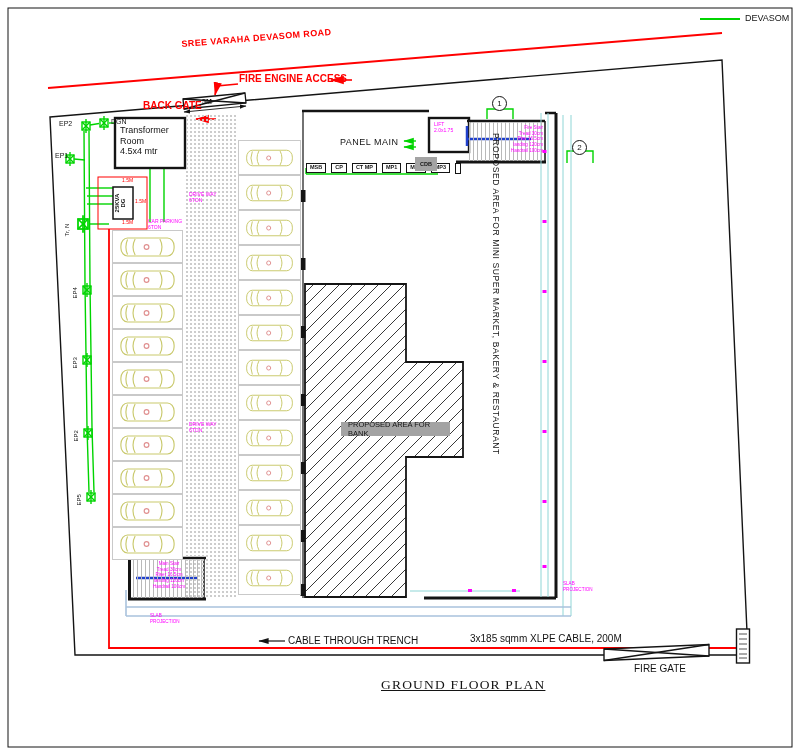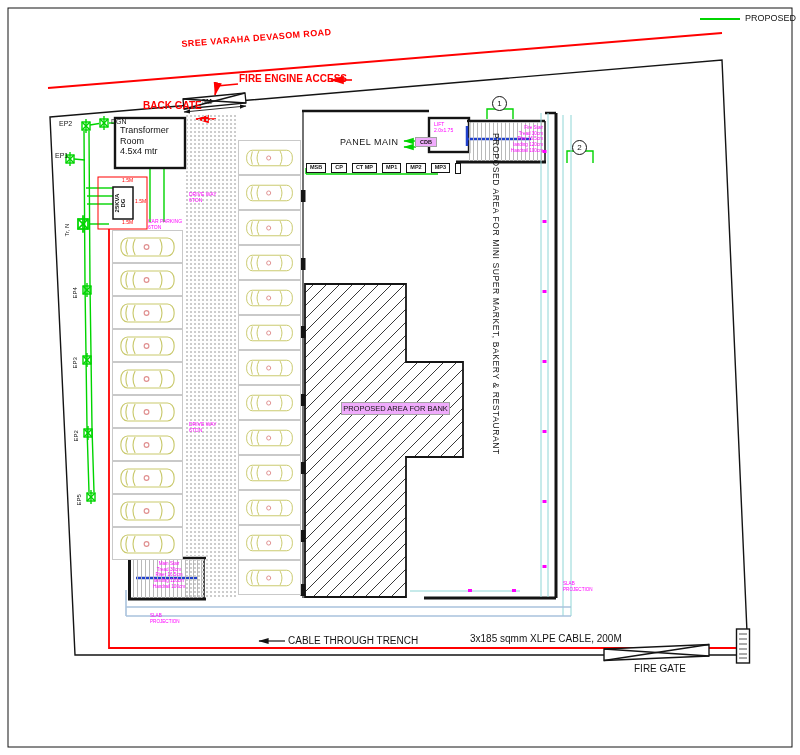--- a/index.html
+++ b/index.html
@@ -11,22 +11,22 @@
   .b{font-weight:bold;}
   .f9{font-size:9px;}
   .f8{font-size:10px;}
   .f7{font-size:7px;}
   .f6{font-size:6px;}
   .f5{font-size:5px;}
   .f45{font-size:4.6px;line-height:1.25;}
   .rot{transform:rotate(-90deg);transform-origin:center;}
   .roadname{transform:rotate(-4.6deg);transform-origin:left top;letter-spacing:.4px;}
   .vtext{writing-mode:vertical-rl;letter-spacing:.6px;font-size:8.5px;}
-  .box{position:absolute;border:1px solid #a3a3a3;background:#f0abfc;display:flex;
-       align-items:center;justify-content:center;box-sizing:border-box;}
+  .box{position:absolute;border:7px solid #a3a3a3;background:#a3a3a3;display:flex;
+       align-items:center;justify-content:center;box-sizing:border-box;margin-top:20px;}
   .stall{position:absolute;border:1px solid var(--gray);display:flex;align-items:center;
          justify-content:center;box-sizing:border-box;background:#fff;}
   .car{stroke:var(--car);fill:none;stroke-width:1.2;}
   .car .hub{stroke:#e09090;}
   .dots{position:absolute;background-image:radial-gradient(var(--gray) .7px,transparent .8px);
         background-size:4px 4px;}
   .treads{position:absolute;background:repeating-linear-gradient(90deg,#b9b9b9 0 1px,transparent 1px 4px);}
   #panel-row{position:absolute;left:306px;top:163px;display:flex;gap:5px;align-items:flex-start;}
   .pbox{border:1.5px solid #141414;background:#fff;font-size:5.5px;font-weight:bold;
         padding:1px 3px;line-height:1;}
@@ -407,21 +407,21 @@
         <svg class="car" width="49" height="26" viewBox="0 0 60 24">
     <rect x="2" y="2.5" width="56" height="19" rx="7" ry="8.5"></rect>
     <path d="M17,3.5 q-4.5,8.5 0,17"></path>
     <path d="M43,3.5 q4.5,8.5 0,17"></path>
     <path d="M9,4 q-3.5,8 0,16"></path>
     <circle class="hub" cx="29" cy="12" r="2.5"></circle>
   </svg>
       </div>
     </div>
 
-  <div class="lbl f9" style="left:745px;top:13px">PROPOSED</div>
+  <div class="lbl f9" style="left:745px;top:13px">DEVASOM</div>
 
   <div class="lbl f9 b red roadname" style="left:181px;top:39px;width:200px">SREE VARAHA DEVASOM ROAD</div>
 
   <div class="lbl f8 b red" style="left:239px;top:73px">FIRE ENGINE ACCESS</div>
   <div class="lbl f8 b red" style="left:143px;top:100px">BACK GATE</div>
   <div class="lbl f7 b" style="left:202px;top:98px">5M</div>
 
   <div class="lbl f9" style="left:120px;top:125px;width:62px">Transformer
 Room
 4.5x4 mtr</div>
@@ -481,13 +481,14 @@
 PROJECTION</div>
   <div class="lbl f45 mag" style="left:563px;top:581px">SLAB
 PROJECTION</div>
 
   <div class="circle-marker" style="left:492px;top:96px">1</div>
   <div class="circle-marker" style="left:572px;top:140px">2</div>
 
   <div class="lbl f8" style="left:288px;top:635px">CABLE THROUGH TRENCH</div>
   <div class="lbl f8" style="left:470px;top:633px">3x185 sqmm XLPE CABLE, 200M</div>
   <div class="lbl f8" style="left:634px;top:663px">FIRE GATE</div>
+  <div class="lbl title" style="left:381px;top:677px">GROUND FLOOR PLAN</div>
 </div>
 
 </body></html>

